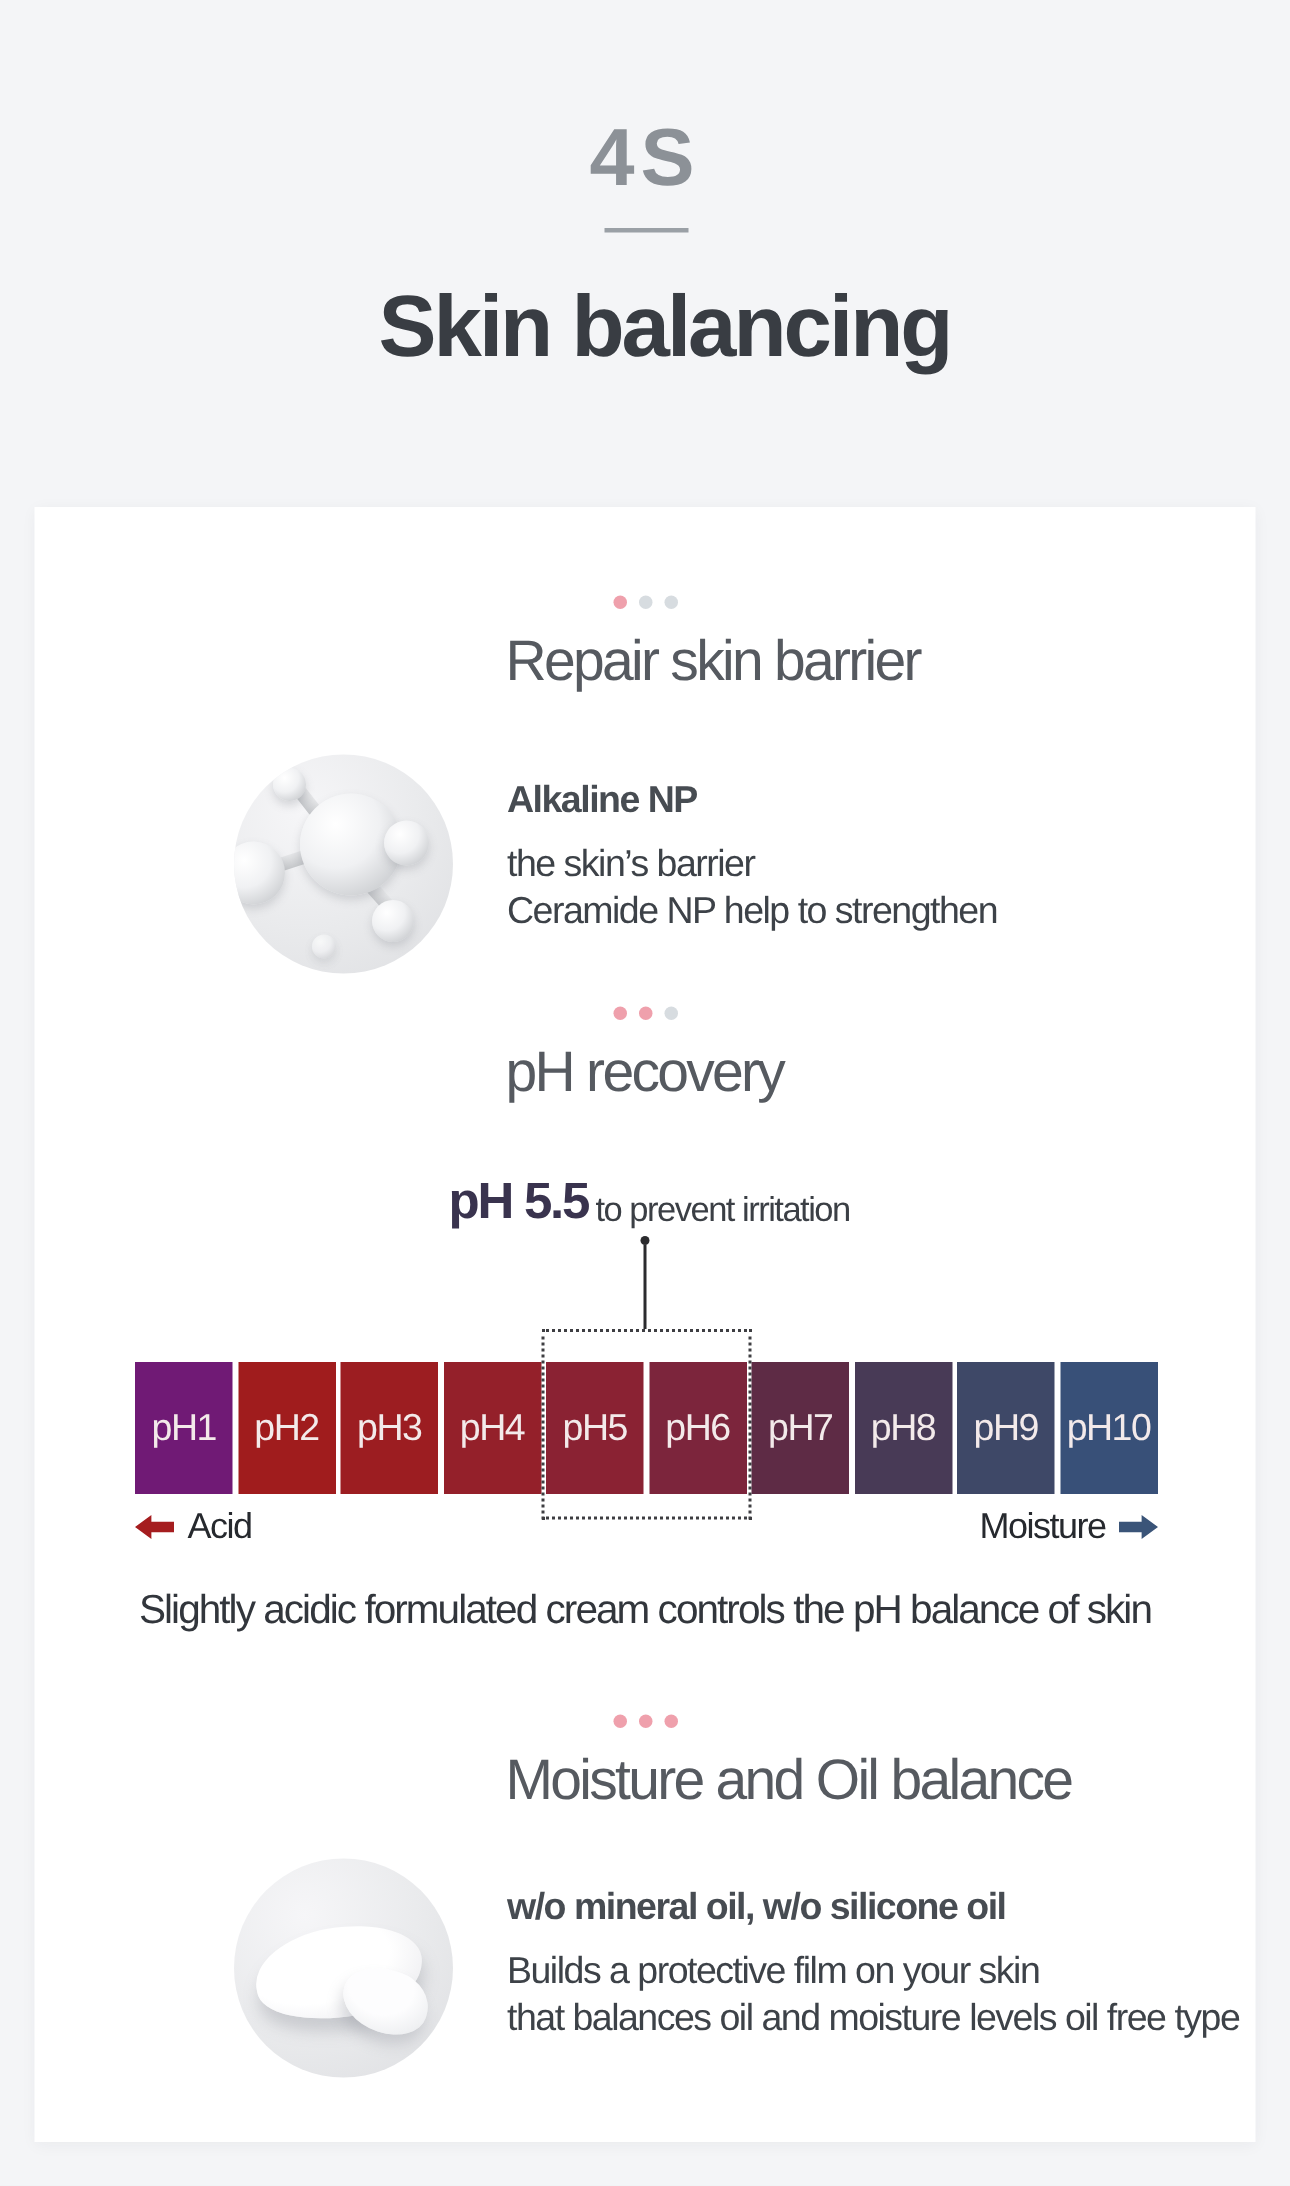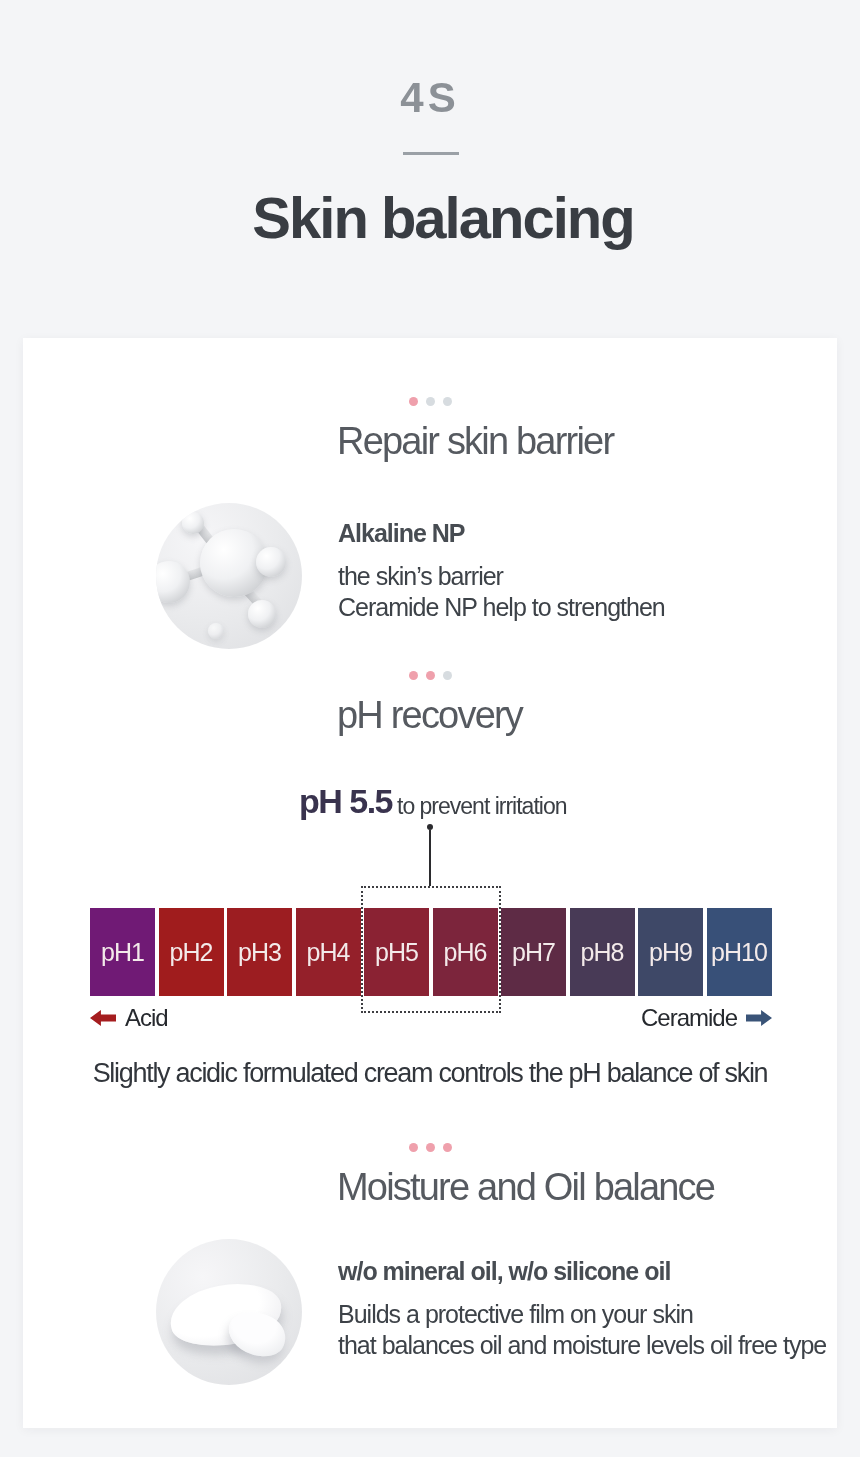--- a/index.html
+++ b/index.html
@@ -11,21 +11,21 @@
     height: 1457px;
     margin: 0 auto;
     background: #f4f5f7;
     overflow: hidden;
   }
 
   
   .eyebrow {
     position: absolute; top: 74px; left: 0; width: 100%;
     text-align: center;
-    font-size: 42px; font-weight: 600; letter-spacing: 4px;
+    font-size: 54px; font-weight: 600; letter-spacing: 4px;
     color: #8c9197;
   }
   .eyebrow-line {
     position: absolute; top: 152px; left: 403px;
     width: 56px; height: 3px; background: #9aa0a6;
   }
   .page-title {
     position: absolute; top: 184px; left: 0; width: 100%;
     text-align: center;
     font-size: 58px; font-weight: 600; letter-spacing: -2px;
@@ -251,21 +251,21 @@
       <div class="ph-block" style="background: rgb(56, 80, 120);">pH10</div>
     </div>
   <div class="ph-highlight-box"></div>
 
   <div class="ph-axis">
     <div class="axis-group">
       <span class="arrow-left"></span>
       <span class="axis-label">Acid</span>
     </div>
     <div class="axis-group">
-      <span class="axis-label">Ceramide</span>
+      <span class="axis-label">Moisture</span>
       <span class="arrow-right"></span>
     </div>
   </div>
 
   <div class="ph-caption">Slightly acidic formulated cream controls the pH balance of skin</div>
 
   <div class="dots dots-3">
       <span class="dot active"></span>
       <span class="dot active"></span>
       <span class="dot active"></span>

